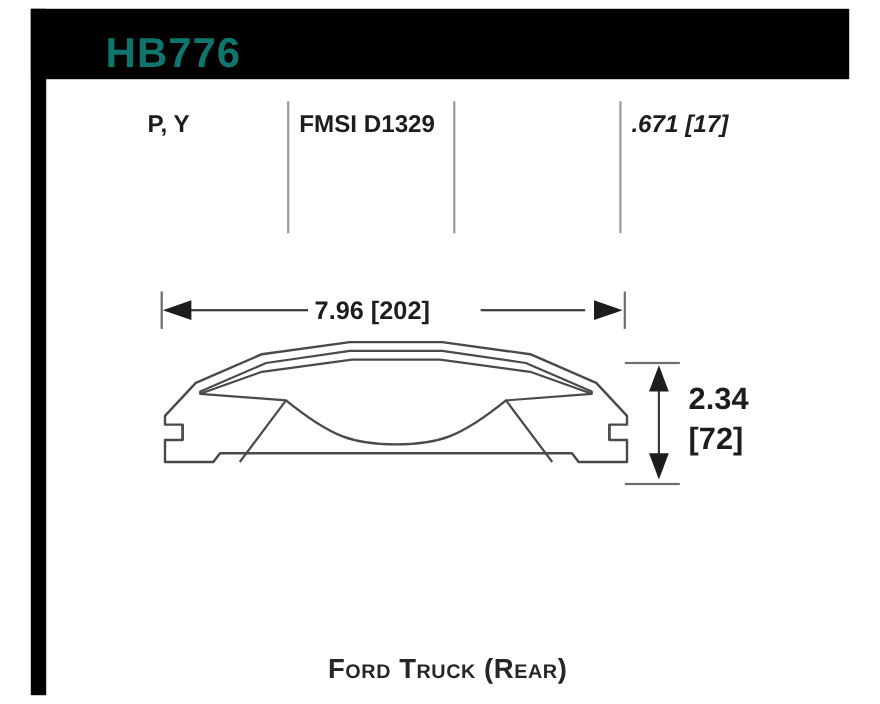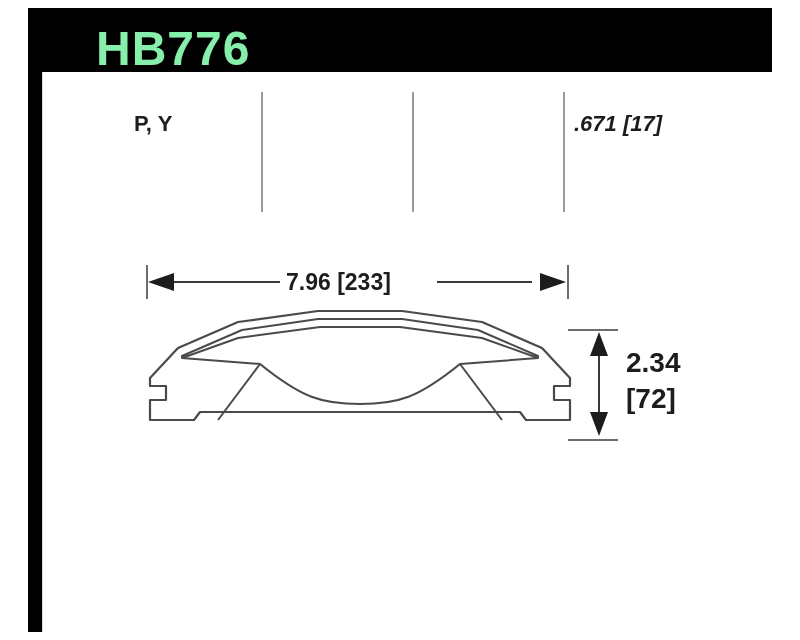--- a/index.html
+++ b/index.html
@@ -25,22 +25,22 @@
     left: 28px;
     top: 8px;
     width: 744px;
     height: 64px;
     background: #000000;
   }
   .header-title {
     position: absolute;
     left: 68px;
     top: 18px;
-    color: #86efac;
-    font-size: 48px;
+    color: #0f766e;
+    font-size: 38px;
     font-weight: bold;
     letter-spacing: 1px;
     line-height: 46px;
     white-space: nowrap;
     font-family: "Liberation Sans", sans-serif;
   }
   .left-rail {
     position: absolute;
     left: 28px;
     top: 8px;
@@ -60,21 +60,20 @@
   
   .spec-cell {
     position: absolute;
     top: 100px;
     font-size: 22px;
     font-weight: bold;
     color: #1d1d1d;
     white-space: nowrap;
     line-height: 26px;
     font-family: "Liberation Sans", sans-serif;
-    margin-top: 11px;
   }
   .spec-compound { left: 134px; }
   .spec-fmsi     { left: 272px; }
   .spec-thick    { left: 574px; font-style: italic; }
 
   .divider {
     position: absolute;
     top: 92px;
     width: 2px;
     height: 120px;
@@ -213,32 +212,33 @@
   <div class="left-rail"></div>
   <div class="content-edge"></div>
 
   <div class="header-bar">
     <div class="header-title">HB776</div>
   </div>
 
   <div class="spec-cell spec-compound">P, Y</div>
   <div class="divider divider-1"></div>
 
+  <div class="spec-cell spec-fmsi">FMSI D1329</div>
   <div class="divider divider-2"></div>
 
   <div class="divider divider-3"></div>
   <div class="spec-cell spec-thick">.671 [17]</div>
 
   <div class="ext-line-v ext-left"></div>
   <div class="ext-line-v ext-right"></div>
   <div class="dim-rule dim-rule-left"></div>
   <div class="dim-rule dim-rule-right"></div>
   <div class="arrow arrow-left"></div>
   <div class="arrow arrow-right"></div>
-  <div class="dim-width-label">7.96 [233]</div>
+  <div class="dim-width-label">7.96 [202]</div>
 
   <div class="ext-line-h ext-top"></div>
   <div class="ext-line-h ext-bottom"></div>
   <div class="dim-rule-v"></div>
   <div class="arrow arrow-up"></div>
   <div class="arrow arrow-down"></div>
   <div class="dim-height-label">
     <div>2.34</div>
     <div>[72]</div>
   </div>
@@ -289,14 +289,15 @@
 
     <path d="M 118 56
              C 160 90 180 96 218 96
              C 256 96 276 90 318 56" fill="none" stroke="#4a4a4a" stroke-width="2.2"></path>
 
     <path d="M 24 78 L 24 92" fill="none" stroke="#4a4a4a" stroke-width="2"></path>
 
     <path d="M 412 78 L 412 92" fill="none" stroke="#4a4a4a" stroke-width="2"></path>
   </svg>
 
+  <div class="caption">Ford Truck (Rear)</div>
 
 </div>
 
 </body></html>

